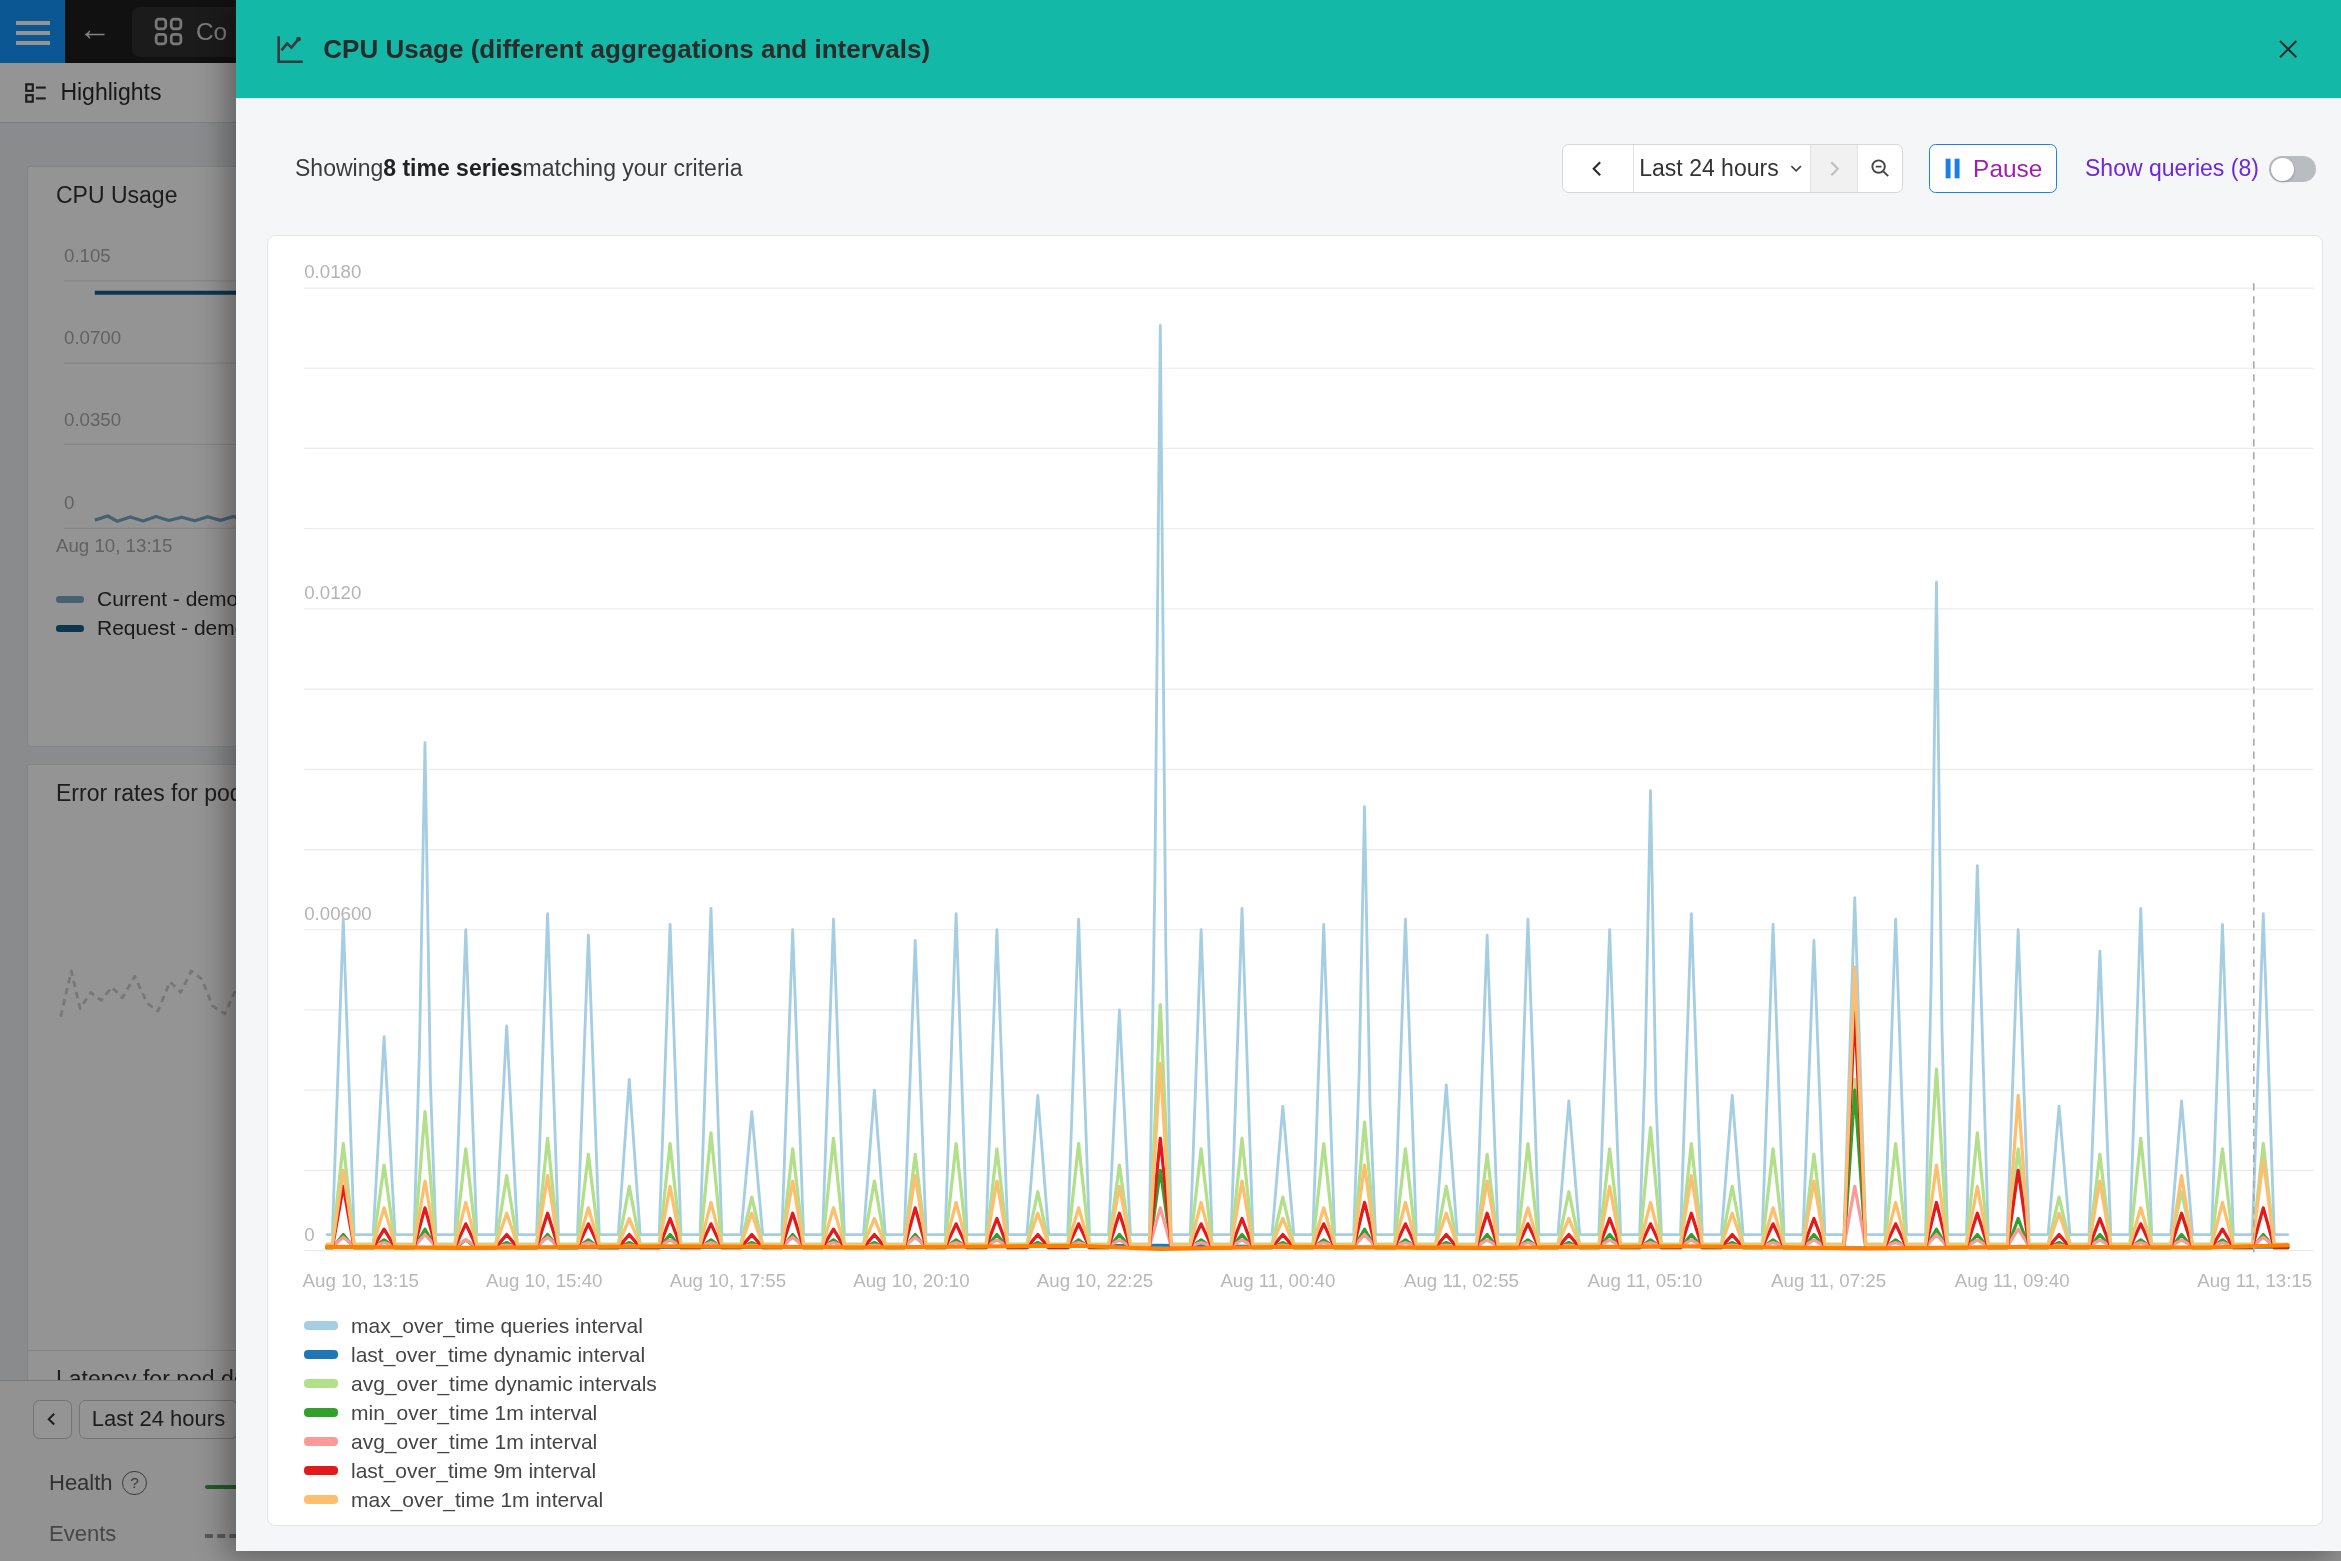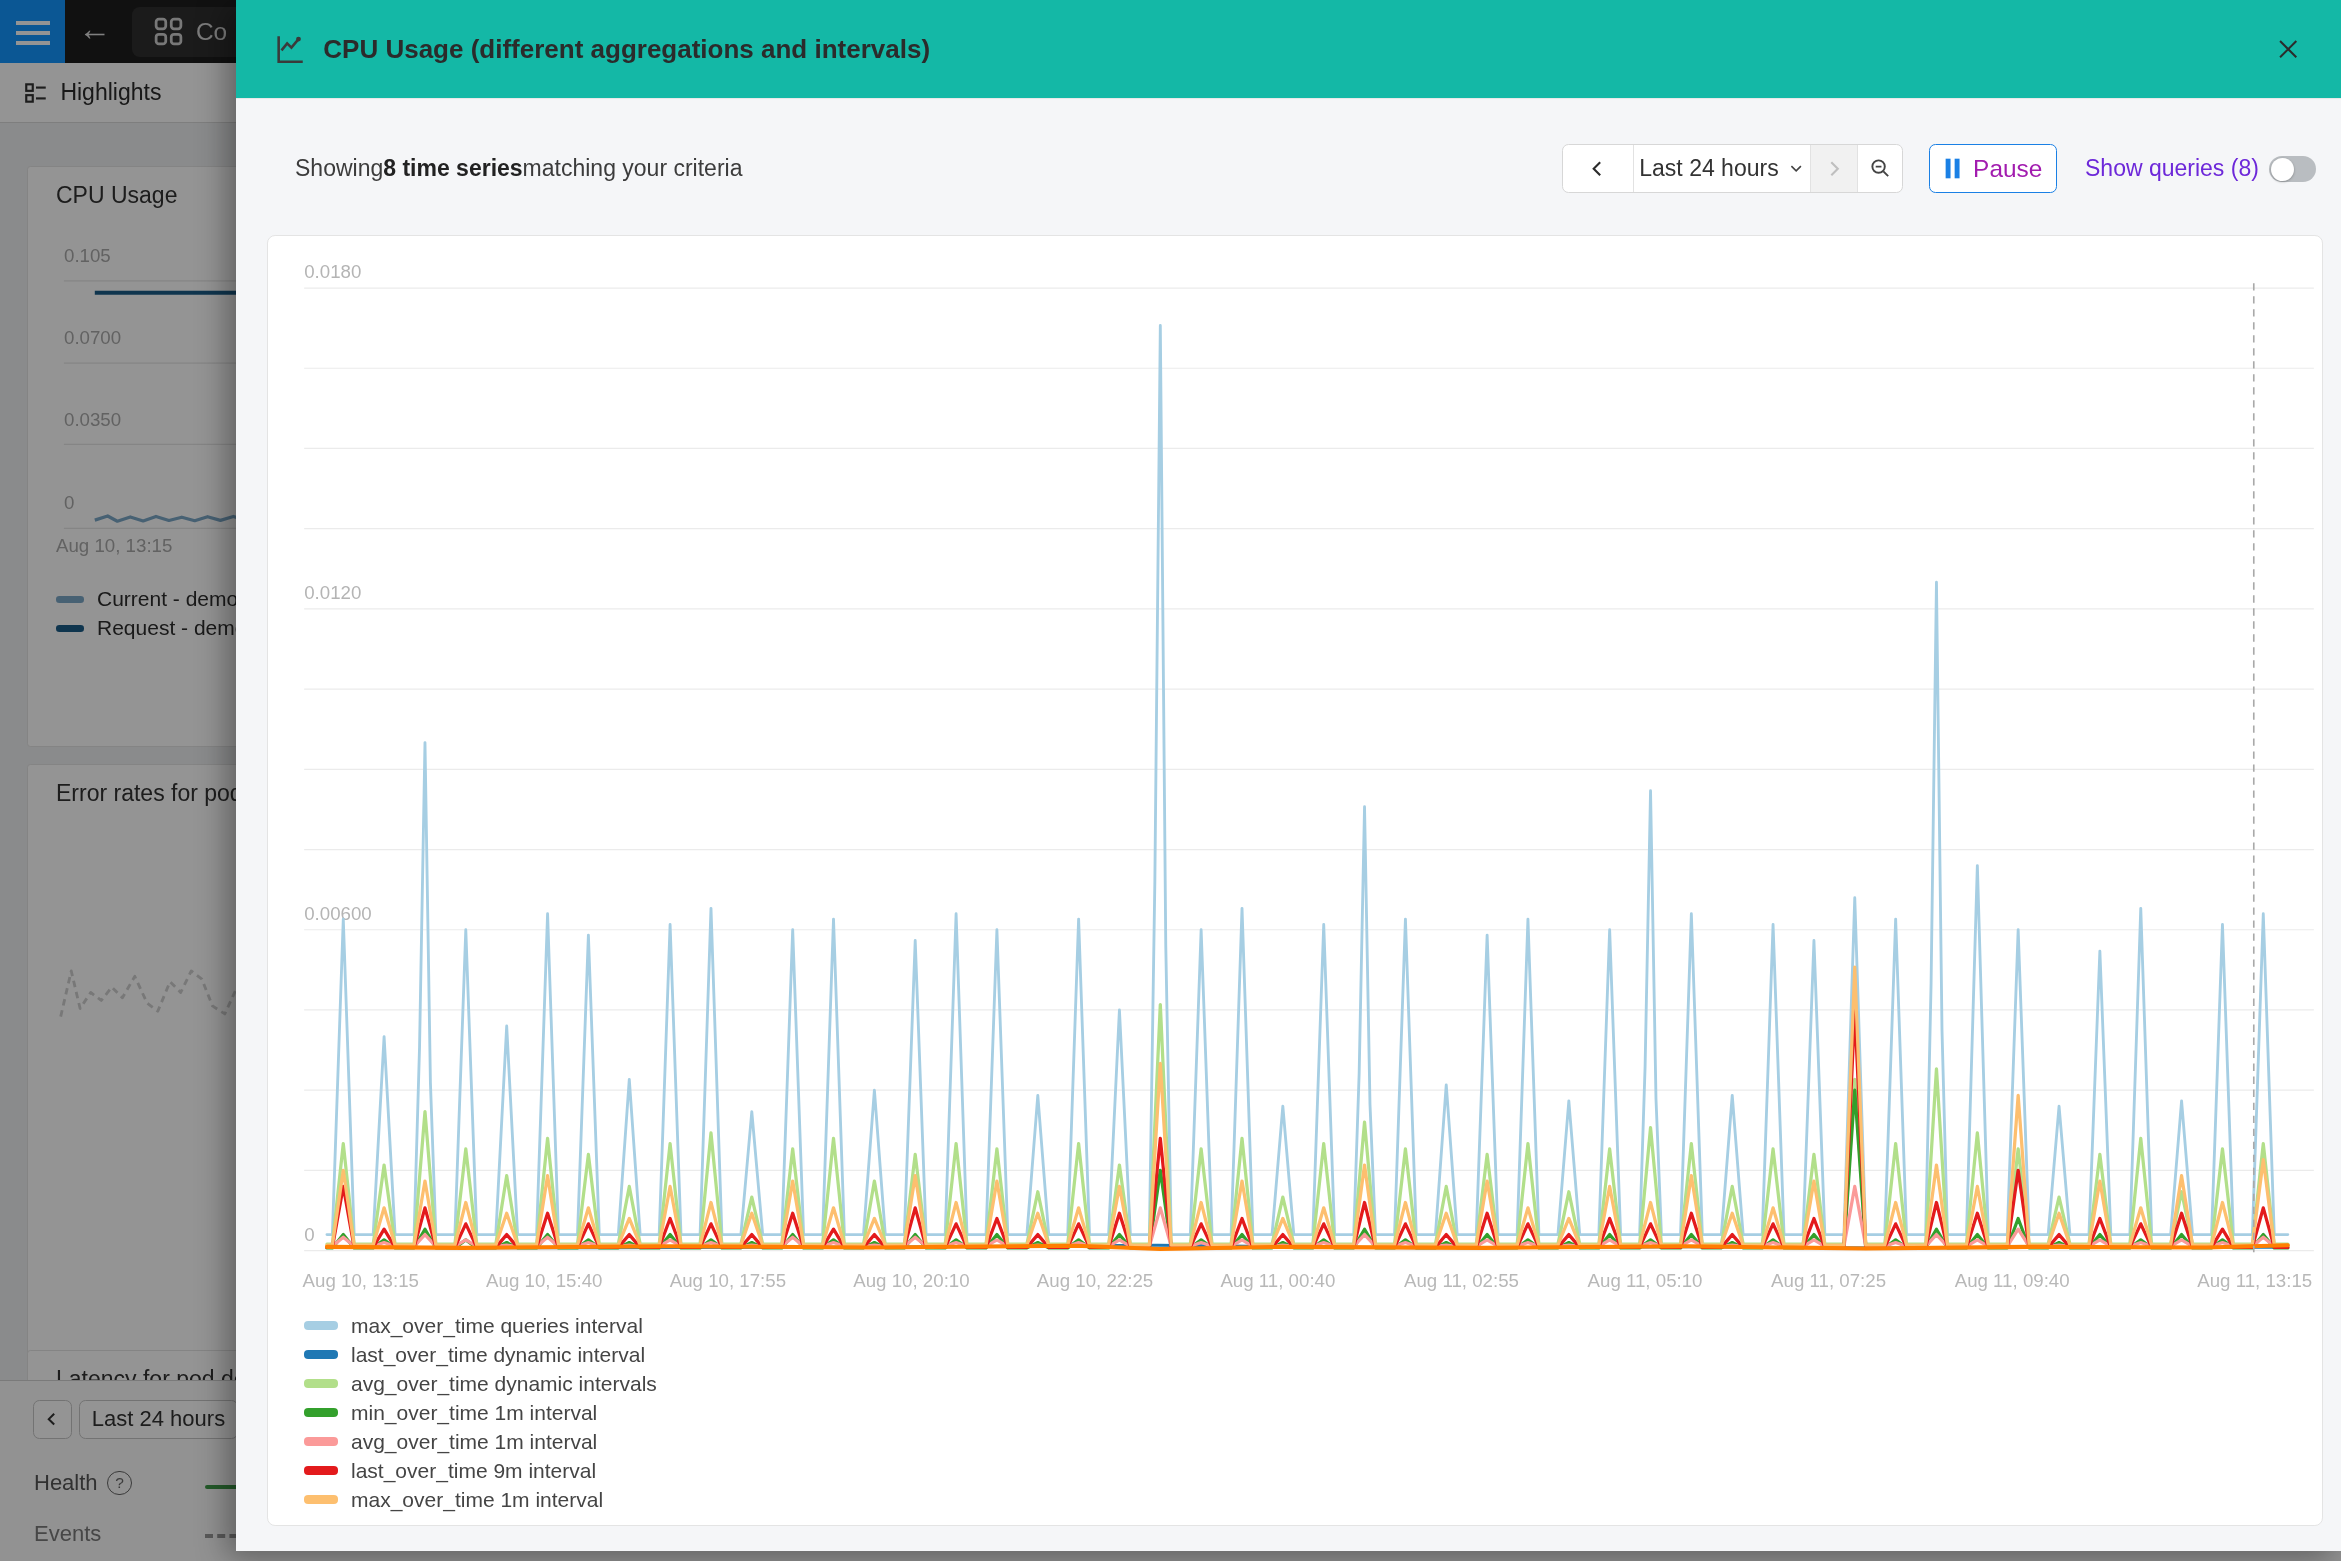--- a/index.html
+++ b/index.html
@@ -22,21 +22,21 @@
   .card-title { position:absolute; left:28px; top:14.6px; font-size:23px; color:#333333; white-space:nowrap; }
   .cpu-card { left:27px; top:166px; width:228px; height:581px; }
   .mini-axis-label { position:absolute; font-size:18.7px; color:#a9a9a9; white-space:nowrap; }
   .mini-legend-row { position:absolute; left:28px; display:flex; align-items:center; height:24.4px; }
   .mini-swatch { width:28px; height:7.3px; border-radius:3.3px; margin-right:13px; }
   .mini-legend-label { font-size:21px; color:#2e2e2e; white-space:nowrap; }
   .error-card { left:27px; top:764px; width:228px; height:618px; }
   .latency-card { left:27px; top:1350px; width:228px; height:98px; }
   .bg-bottombar { position:absolute; left:0; top:1380px; width:2342px; height:181px; background:#fbfbfb; border-top:1.6px solid #d2d2d2; }
   .bb-btn { position:absolute; top:18.7px; height:39px; background:#ffffff; border:1.6px solid #c6c6c6; border-radius:6.5px; display:flex; align-items:center; justify-content:center; font-size:22px; color:#333333; }
-  .bb-label { position:absolute; left:34px; font-size:22px; color:#555555; display:flex; align-items:center; gap:9.8px;text-align:center; }
+  .bb-label { position:absolute; left:49px; font-size:22px; color:#555555; display:flex; align-items:center; gap:9.8px;text-align:center; }
   .help-circle { width:24.4px; height:24.4px; border:1.6px solid #666666; border-radius:50%; font-size:15.5px; color:#666666; display:flex; align-items:center; justify-content:center; }
   .health-line { position:absolute; left:205px; top:104px; width:130px; height:4.1px; background:#3f9c49; border-radius:2.4px; }
   .events-dash { position:absolute; left:205px; top:153px; width:130px; border-top:4.1px dashed #9a9a9a; }
   
   .scrim { position:absolute; inset:0; background:rgba(0,0,0,0.42); z-index:5; }
   
   .modal { position:absolute; left:236px; top:0; width:2106px; height:1551px; z-index:10; box-shadow:-9.8px 6.5px 29px rgba(0,0,0,0.35); display:flex; flex-direction:column; }
   .modal-header { height:99px; background:#14b8a6; border-bottom:0.8px solid #e8e8e8; display:flex; align-items:center; padding-left:37px; position:relative; flex:none; }
   .modal-title { font-size:26px; font-weight:600; color:#2b2b2b; margin-left:16.3px; }
   .modal-close { position:absolute; right:33px; top:29px; width:41px; height:41px; display:flex; align-items:center; justify-content:center; cursor:pointer; }

